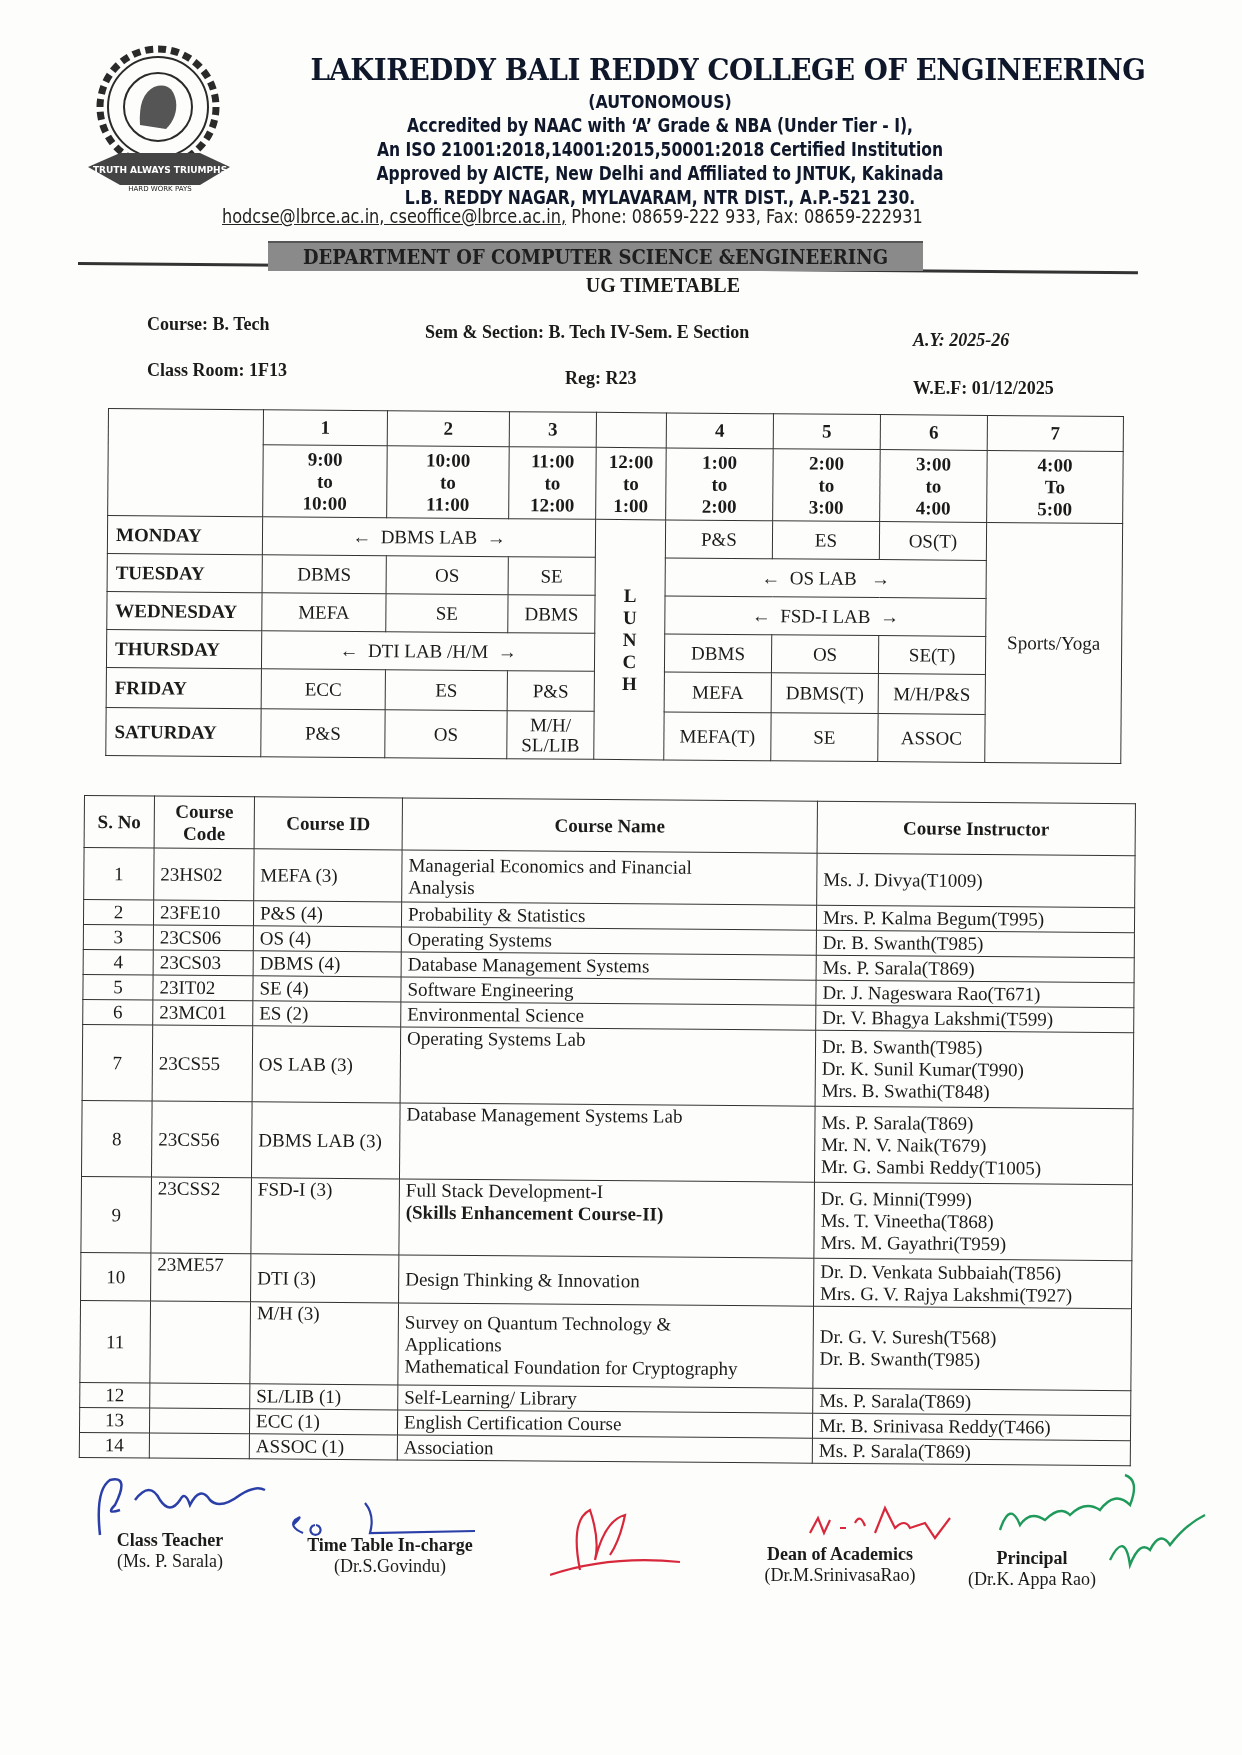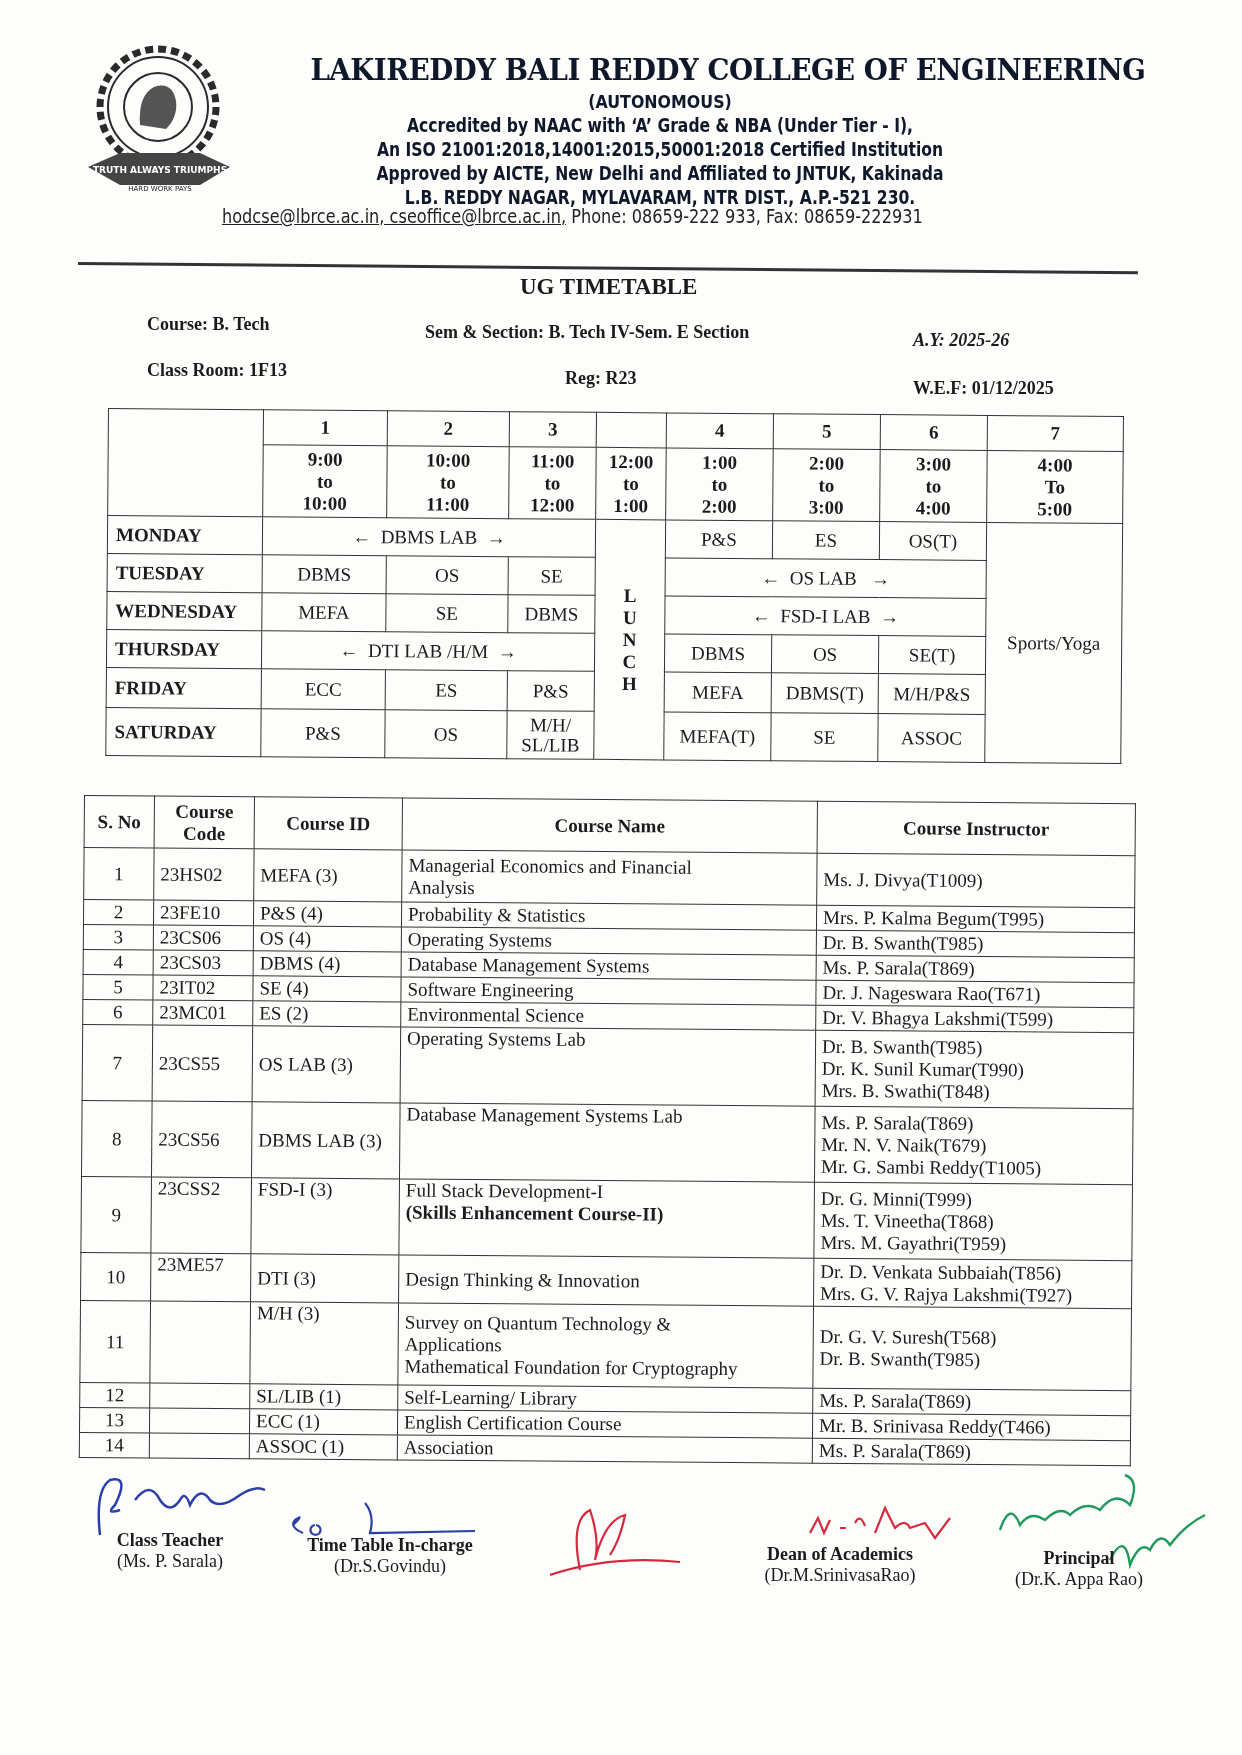--- a/index.html
+++ b/index.html
@@ -10,21 +10,21 @@
   .logo { position: absolute; left: 80px; top: 45px; width: 160px; height: 150px; }
   .college { position: absolute; left: 280px; top: 52px; width: 760px; text-align: center; font-family: "Liberation Sans", sans-serif; font-weight: bold; color: #0f172a; }
   .college .name { font-size: 30px; letter-spacing: -0.5px; transform: scaleX(0.92); transform-origin: center; white-space: nowrap; font-family: "DejaVu Serif", serif; font-weight: bold; }
   .college .sub { font-size: 18px; margin-top: 4px; font-family: "DejaVu Sans", sans-serif; font-weight: bold; transform: scaleX(0.88); white-space: nowrap;}
   .college .line { font-size: 19px; margin-top: 2px; font-family: "DejaVu Sans", sans-serif; font-weight: bold; transform: scaleX(0.82); white-space: nowrap; }
   .contact { position: absolute; left: 222px; top: 205px; width: 800px; font-family: "DejaVu Sans", sans-serif; font-size: 19px; white-space: nowrap; transform: scaleX(0.85); transform-origin: left; color: #222; }
   .contact .mail { text-decoration: underline; }
   .dept-bar { position: absolute; left: 268px; top: 241px; width: 655px; height: 28px; background: #8a8a8a; border-top: 2px solid #555; }
   .dept-bar span { display: block; text-align: center; font-family: "DejaVu Serif", serif; font-weight: bold; font-size: 20px; color: #1e1e1e; line-height: 28px; transform: scaleX(0.9); white-space: nowrap; }
   .rule { position: absolute; left: 78px; top: 262px; width: 1060px; height: 3px; background: #333; transform: rotate(0.5deg); transform-origin: left; }
-  .ug-title { position: absolute; left: 520px; top: 274px; width: 220px; text-align: left; font-weight: bold; font-size: 23px; }
+  .ug-title { position: absolute; left: 520px; top: 274px; width: 220px; text-align: right; font-weight: bold; font-size: 20px; }
 
   .meta { position: absolute; font-weight: bold; font-size: 18px; white-space: nowrap; }
 
   
   .tt { position: absolute; left: 108px; top: 408px; border-collapse: collapse; transform: rotate(0.45deg); transform-origin: left top; }
   .tt td { border: 1.6px solid #333; text-align: center; font-size: 19px; padding: 0; vertical-align: middle; }
   .tt .hd { font-weight: bold; }
   .tt .day { text-align: left; padding-left: 8px; font-weight: bold; font-size: 19px; }
   .tt .lunch { font-weight: bold; line-height: 22px; font-size: 19px; }
 
@@ -63,20 +63,23 @@
     <div class="sub">(AUTONOMOUS)</div>
     <div class="line">Accredited by NAAC with ‘A’ Grade &amp; NBA (Under Tier - I),</div>
     <div class="line">An ISO 21001:2018,14001:2015,50001:2018 Certified Institution</div>
     <div class="line">Approved by AICTE, New Delhi and Affiliated to JNTUK, Kakinada</div>
     <div class="line">L.B. REDDY NAGAR, MYLAVARAM, NTR DIST., A.P.-521 230.</div>
   </div>
   <div class="contact">
     <span class="mail">hodcse@lbrce.ac.in, cseoffice@lbrce.ac.in,</span><span> Phone: 08659-222 933, Fax: 08659-222931</span>
   </div>
   <div class="rule"></div>
+  <div class="dept-bar">
+    <span>DEPARTMENT OF COMPUTER SCIENCE &amp;ENGINEERING</span>
+  </div>
   <div class="ug-title">UG TIMETABLE</div>
 
   <div class="meta" style="left:147px;top:314px;">Course: B. Tech</div>
   <div class="meta" style="left:147px;top:360px;">Class Room:  1F13</div>
   <div class="meta" style="left:425px;top:322px;">Sem &amp; Section: B. Tech IV-Sem. E Section</div>
   <div class="meta" style="left:565px;top:368px;">Reg: R23</div>
   <div class="meta" style="left:913px;top:330px;font-style:italic;">A.Y:  2025-26</div>
   <div class="meta" style="left:913px;top:378px;">W.E.F: 01/12/2025</div>
 
   <table class="tt">
@@ -378,17 +381,17 @@
     <div>(Ms. P. Sarala)</div>
   </div>
   <div class="sig" style="left:280px;top:1535px;width:220px;">
     <div class="role">Time Table In-charge</div>
     <div>(Dr.S.Govindu)</div>
   </div>
   <div class="sig" style="left:745px;top:1544px;width:190px;">
     <div class="role">Dean of Academics</div>
     <div>(Dr.M.SrinivasaRao)</div>
   </div>
-  <div class="sig" style="left:999px;top:1548px;width:160px;">
+  <div class="sig" style="left:952px;top:1548px;width:160px;">
     <div class="role">Principal</div>
     <div>(Dr.K.  Appa Rao)</div>
   </div>
 </div>
 
 </body></html>

